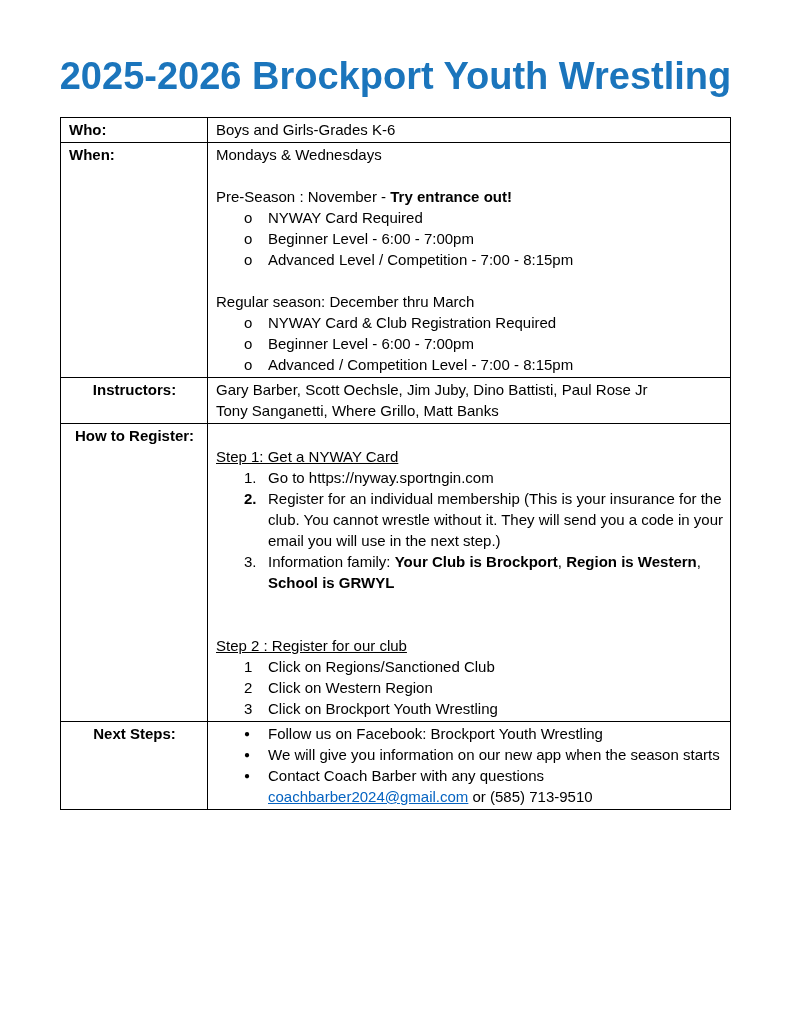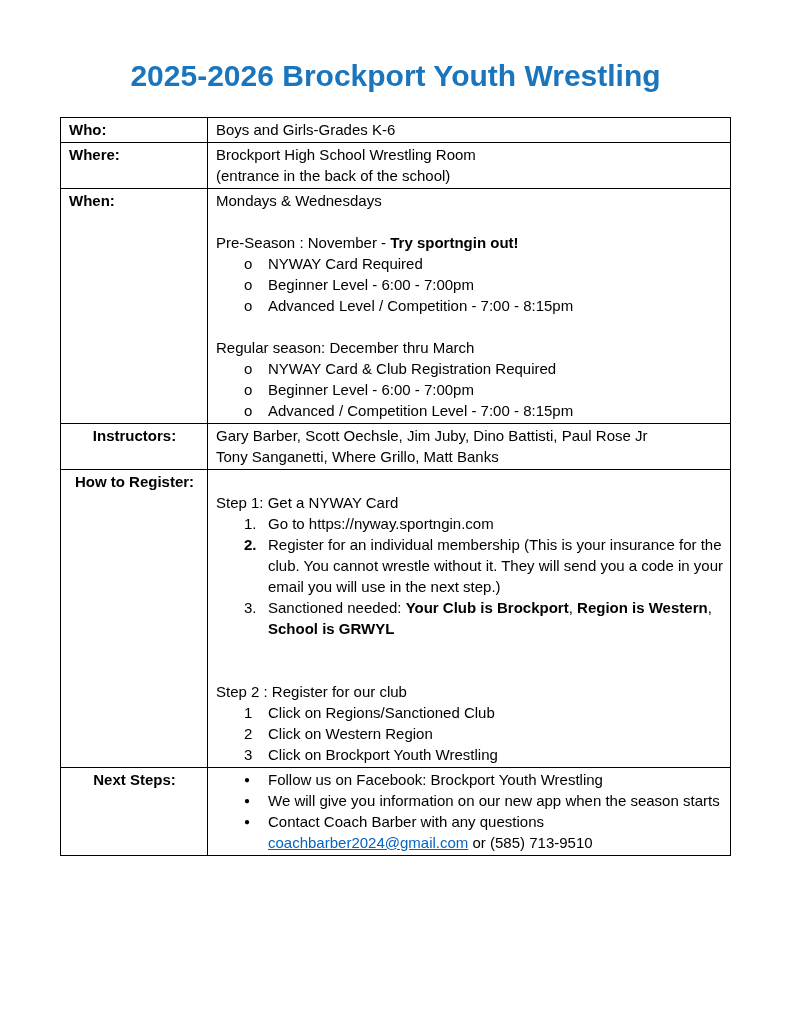--- a/index.html
+++ b/index.html
@@ -11,21 +11,21 @@
   }
   .page {
     position: relative;
     width: 791px; height: 1024px;
     background: #ffffff;
     overflow: hidden;
   }
   .doc-title {
     padding-top: 57px;
     text-align: center;
-    font-size: 30px;
+    font-size: 38px;
     font-weight: bold;
     color: #1b75bc;
     line-height: 38px;
   }
   table.info-table {
     position: absolute;
     left: 60px; top: 117px;
     width: 671px;
     border-collapse: collapse;
     font-size: 15px;
@@ -49,21 +49,21 @@
     flex: 0 0 24px;
     text-align: left;
   }
   .li .marker.dot {
     font-size: 10px;
     line-height: 21px;
   }
   .li .marker.num-bold { font-weight: bold; }
   .li .txt { flex: 1 1 auto; }
   .bold { font-weight: bold; }
-  .underlined { }
+  .underlined { text-decoration: underline; }
   a.email-link {
     color: #0563c1;
     text-decoration: underline;
     cursor: pointer;
   }
 </style>
 </head>
 <body>
 
 <div class="page">
@@ -71,35 +71,28 @@
   <div class="doc-title">2025-2026 Brockport Youth Wrestling</div>
 
   <table class="info-table">
 
     <tbody>
         <tr>
       <td class="label-cell label-left">Who:</td>
       <td>Boys and Girls-Grades K-6</td>
     </tr>
 
-    <tr>
-      <td class="label-cell label-left">Where:</td>
-      <td>
-        <div>Brockport High School Wrestling Room</div>
-        <div>(entrance in the back of the school)</div>
-      </td>
-    </tr>
 
     <tr>
       <td class="label-cell label-left">When:</td>
       <td>
         <div>Mondays &amp; Wednesdays</div>
         <div class="blank"></div>
         <div>
-          <span>Pre-Season : November - </span><span class="bold">Try sportngin out!</span>
+          <span>Pre-Season : November - </span><span class="bold">Try entrance out!</span>
         </div>
         <div class="list">
           <div class="li">
             <span class="marker">o</span>
             <span class="txt">NYWAY Card Required</span>
           </div>
           <div class="li">
             <span class="marker">o</span>
             <span class="txt">Beginner Level - 6:00 - 7:00pm</span>
           </div>
@@ -145,21 +138,21 @@
           <div class="li">
             <span class="marker">1.</span>
             <span class="txt">Go to https://nyway.sportngin.com</span>
           </div>
           <div class="li">
             <span class="marker num-bold">2.</span>
             <span class="txt">Register for an individual membership (This is your insurance for the club. You cannot wrestle without it. They will send you a code in your email you will use in the next step.)</span>
           </div>
           <div class="li">
             <span class="marker">3.</span>
-            <span class="txt"><span>Sanctioned needed: </span><span class="bold">Your Club is Brockport</span><span>, </span><span class="bold">Region is Western</span><span>, </span><span class="bold">School is GRWYL</span></span>
+            <span class="txt"><span>Information family: </span><span class="bold">Your Club is Brockport</span><span>, </span><span class="bold">Region is Western</span><span>, </span><span class="bold">School is GRWYL</span></span>
           </div>
         </div>
         <div class="blank"></div>
         <div class="blank"></div>
         <div class="underlined">Step 2 : Register for our club</div>
         <div class="list">
           <div class="li">
             <span class="marker">1</span>
             <span class="txt">Click on Regions/Sanctioned Club</span>
           </div>

